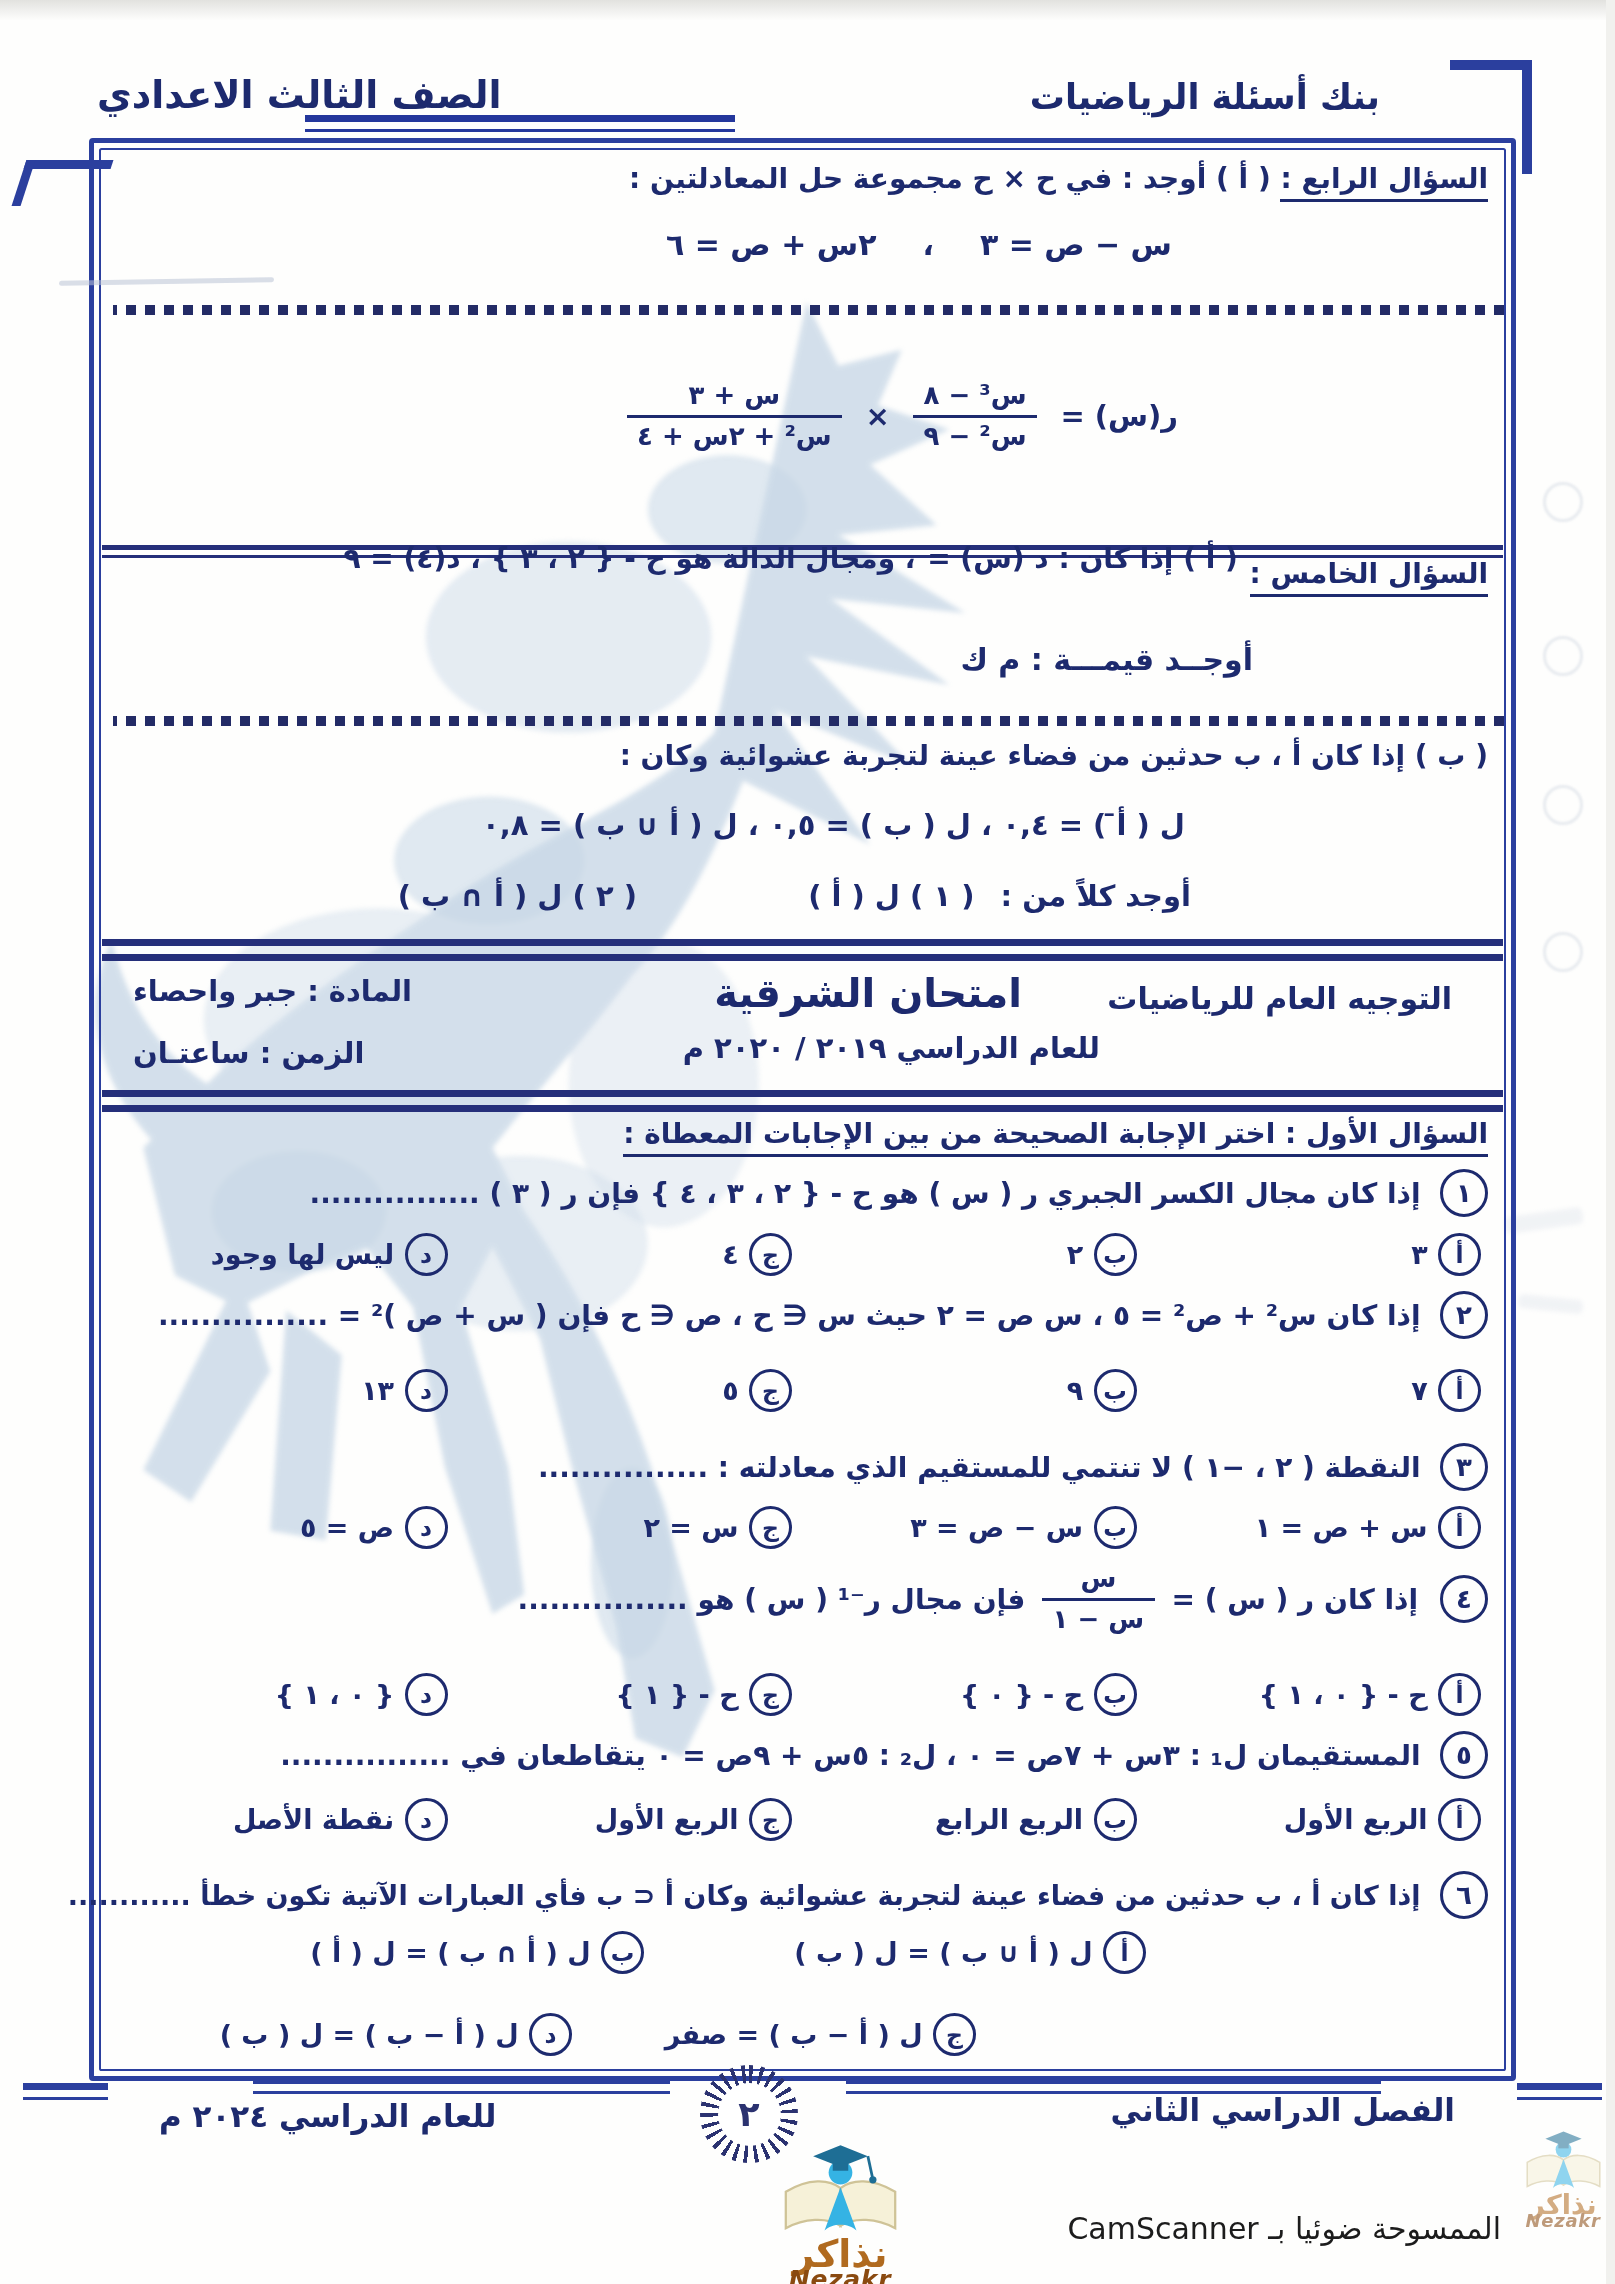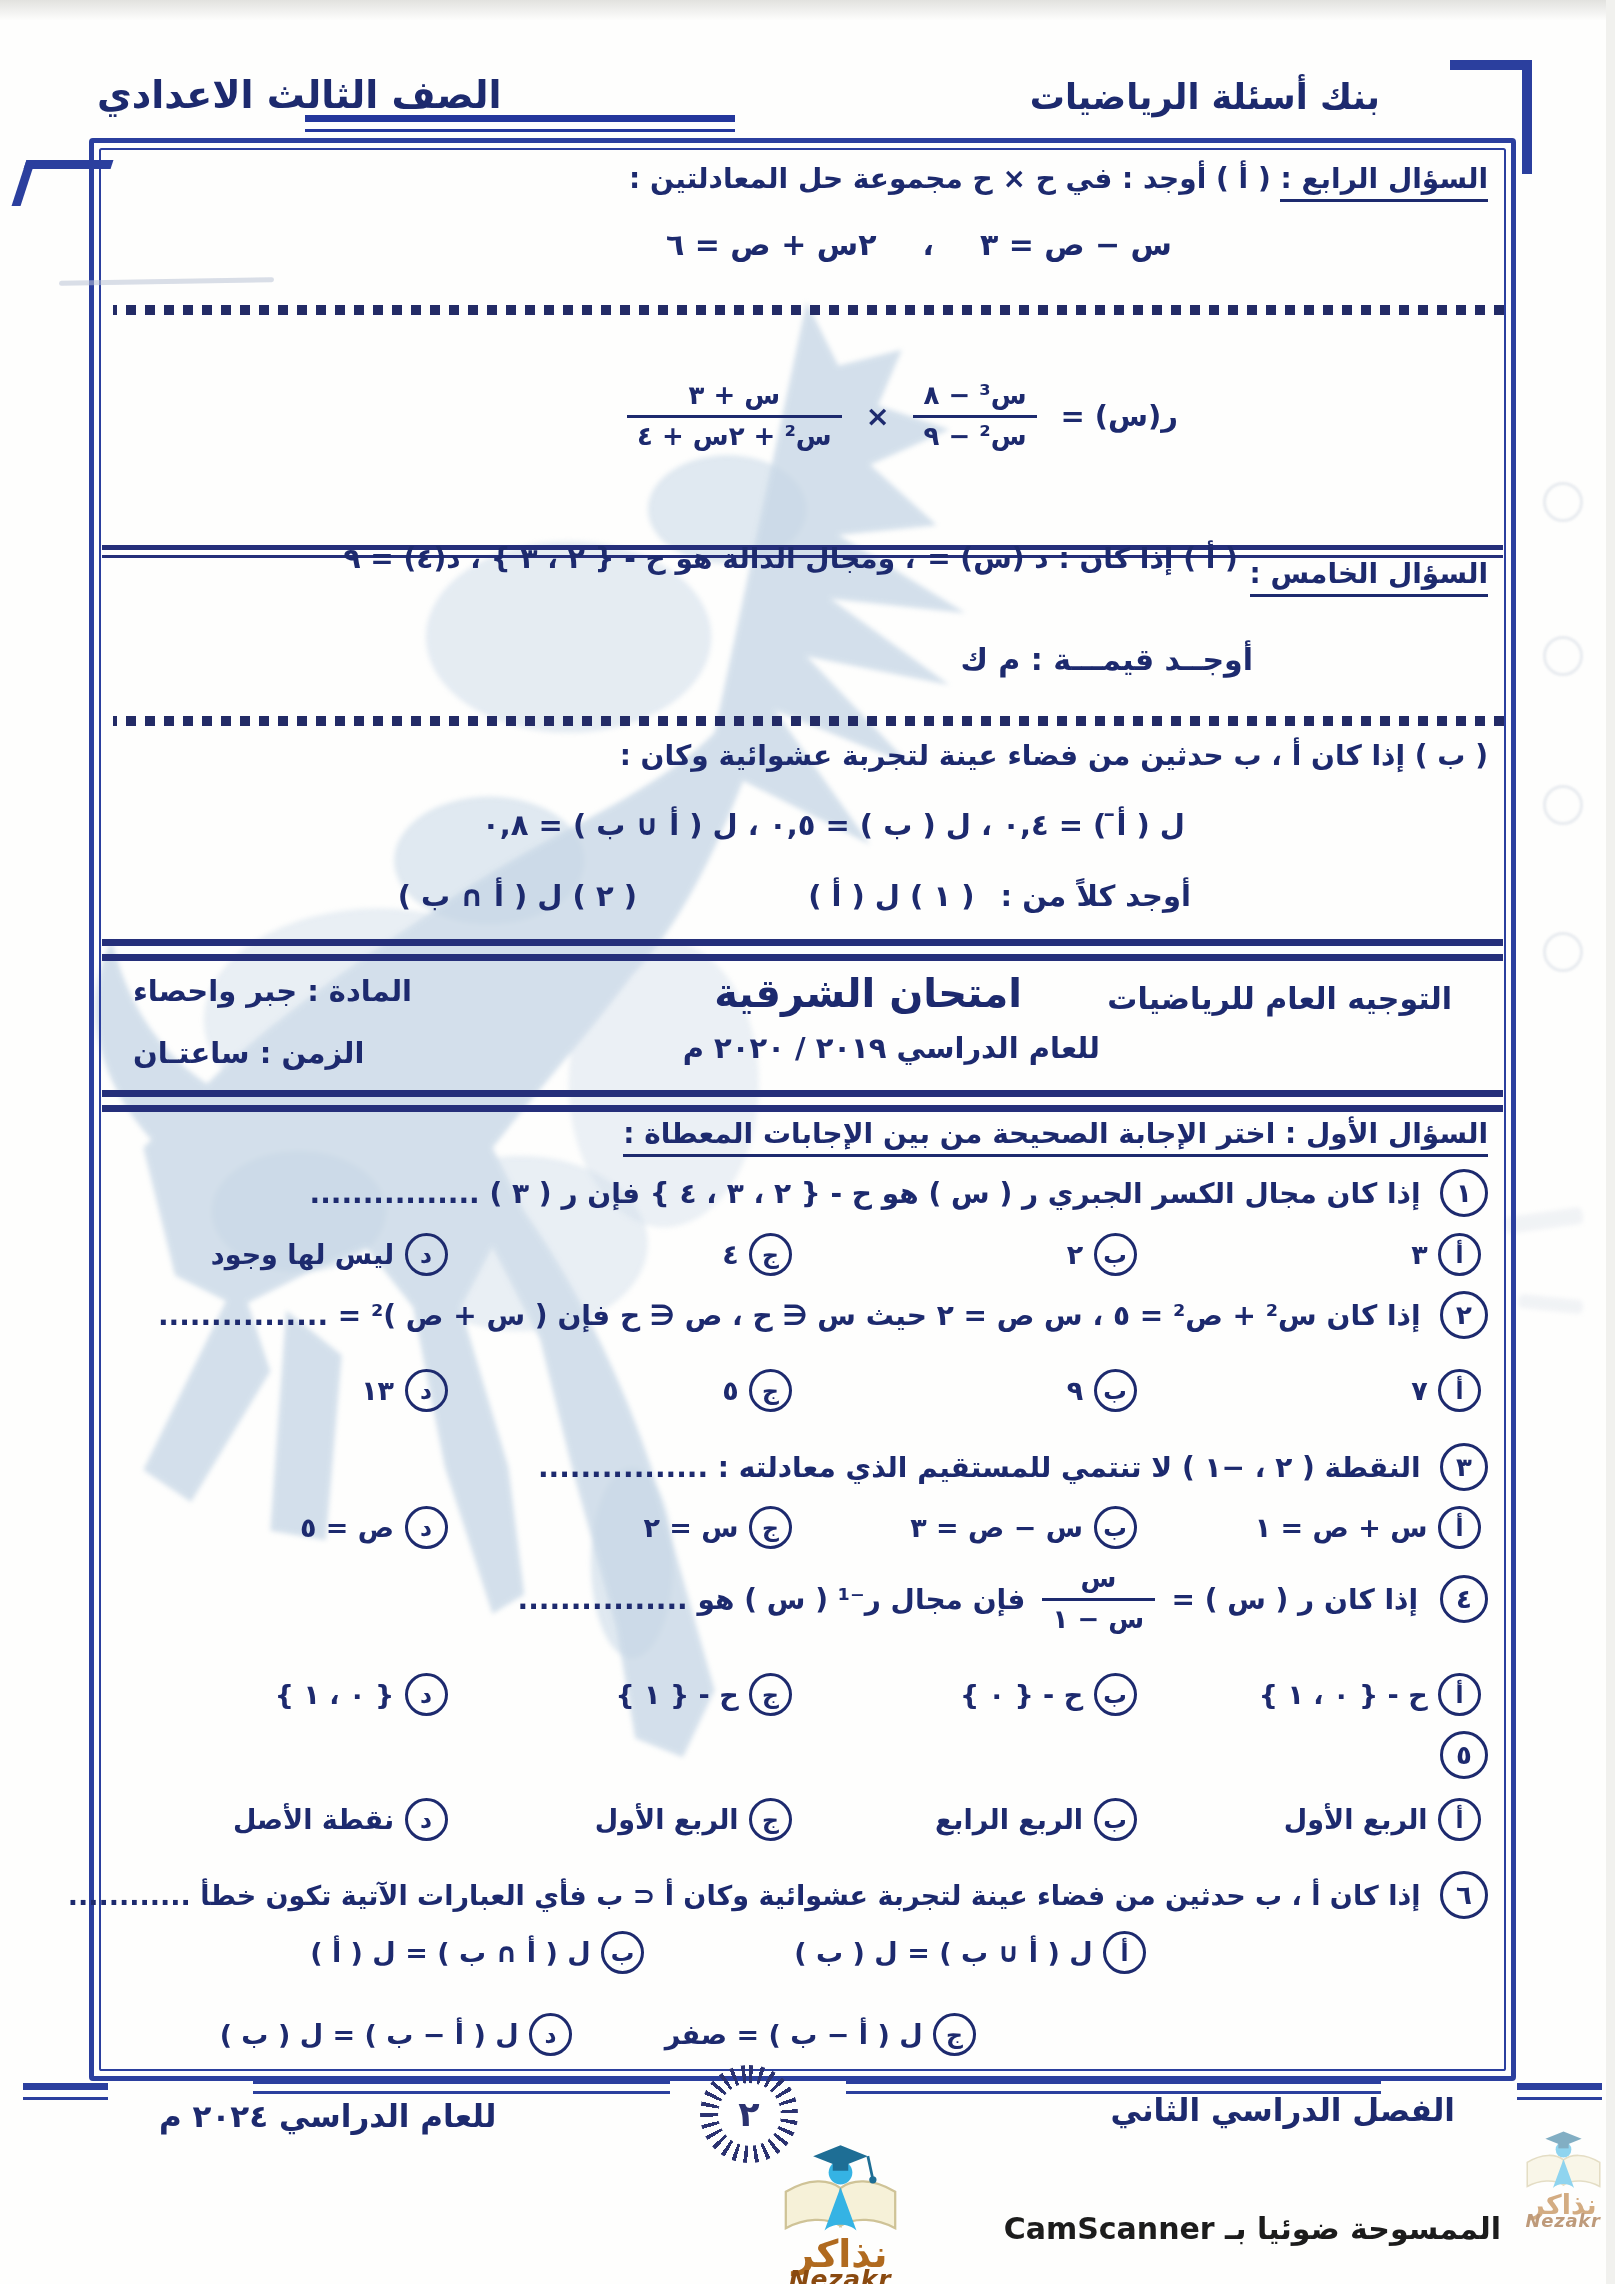--- a/index.html
+++ b/index.html
@@ -51,21 +51,21 @@
   .burst{position:absolute;z-index:5;width:98px;height:98px;border-radius:50%;
         background:repeating-conic-gradient(#2b3270 0deg 5deg,transparent 5deg 14deg);
         display:flex;align-items:center;justify-content:center;}
   .burst-in{width:63px;height:63px;border-radius:50%;background:#fff;display:flex;
         align-items:center;justify-content:center;font-size:35px;font-weight:bold;color:#2b3270;}
   .fbar{position:absolute;z-index:4;height:6.5px;border-top:7.8px solid #2b3f9e;border-bottom:3.9px solid #2b3f9e;}
   
   .logo{position:absolute;z-index:6;display:flex;flex-direction:column;align-items:center;}
   .logo-ar{font-size:38px;font-weight:bold;color:#b06a1f;line-height:1;}
   .logo-en{font-size:25px;font-weight:bold;font-style:italic;color:#8a4a10;margin-top:-7.8px;letter-spacing:0.7px;}
-  .cams{position:absolute;z-index:6;white-space:nowrap;font-size:30px;color:#1c1c1c;font-weight:bold;
+  .cams{position:absolute;z-index:6;white-space:nowrap;font-size:30px;color:#1c1c1c;font-weight:normal;
         font-family:"DejaVu Sans",sans-serif;}
   .squiggle{position:absolute;z-index:3;background:#b9c2d6;opacity:.55;border-radius:2.6px;}
 </style>
 </head>
 <body>
 
 <div class="page">
 
   <div class="scan-top"></div>
   <div class="scan-right"></div>
@@ -271,20 +271,21 @@
       <span>ح - { ١ }</span>
       </div>
     <div class="opt">
       <span class="ol">د</span>
       <span>{ ٠ ، ١ }</span>
       </div>
   </div>
 
   <div class="line row stmt" style="top:1731px;right:127px;gap:6.5px;">
     <span class="qnum">٥</span>
+    <span>المستقيمان ل₁ : ٣س + ٧ص = ٠ ، ل₂ : ٥س + ٩ص = ٠ يتقاطعان في ................</span>
   </div>
   <div class="opts" style="top:1798px;">
     <div class="opt">
       <span class="ol">أ</span>
       <span>الربع الأول</span>
       </div>
     <div class="opt">
       <span class="ol">ب</span>
       <span>الربع الرابع</span>
       </div>

